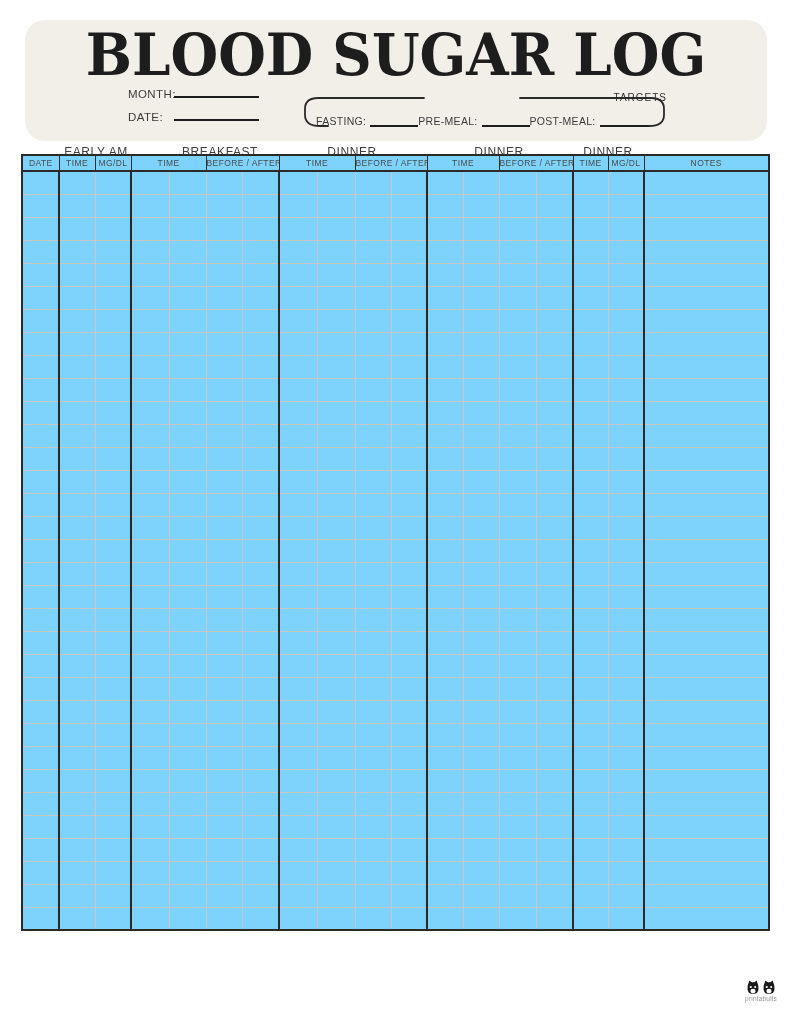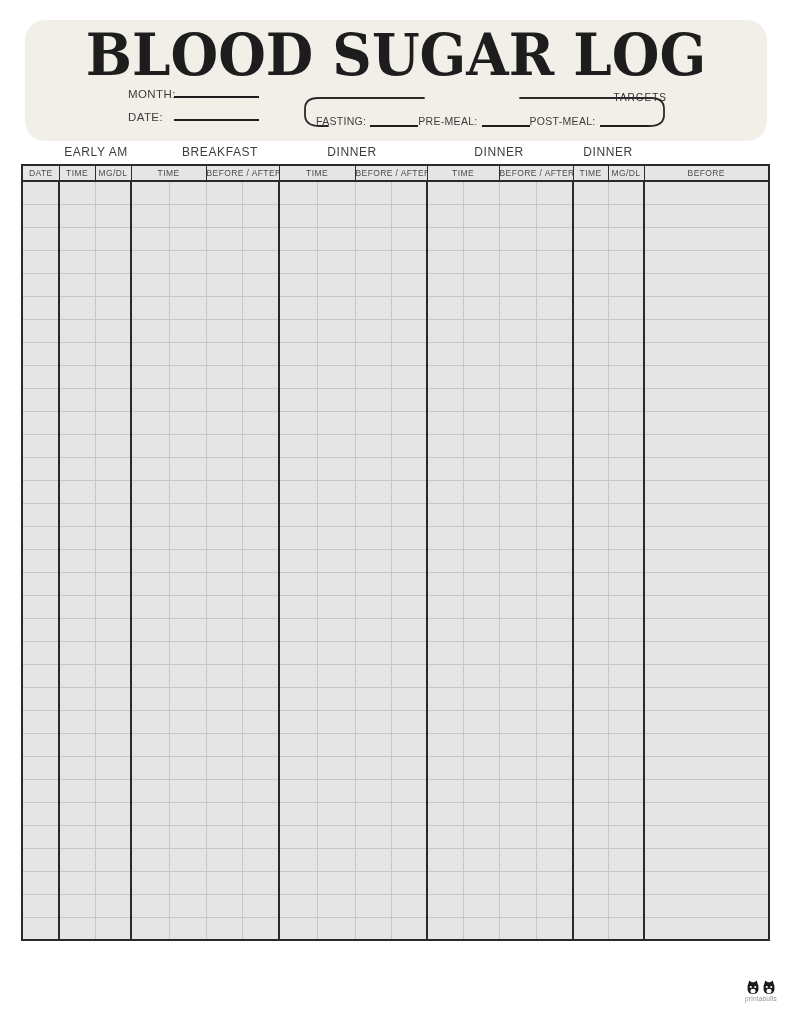--- a/index.html
+++ b/index.html
@@ -54,24 +54,24 @@
   .tfield{display:flex;align-items:center;}
   .tfield-label{font-size:10.5px;color:var(--label);letter-spacing:.3px;white-space:nowrap;}
   .t-line{width:48px;margin-left:4px;}
   
   .glabel{
     position:absolute;top:145px;transform:translateX(-50%);
     font-size:12px;color:var(--label);letter-spacing:.6px;white-space:nowrap;
   }
   
   .log-table{
-    position:absolute;left:21px;top:164px;
+    position:absolute;left:21px;top:154px;
     width:747px;table-layout:fixed;border-collapse:collapse;
     border:2px solid var(--grid-dark);
-    background:#e5e5e5;
+    background:#7dd3fc;
   }
   .log-table th{
     height:16px;
     font-size:8.5px;font-weight:400;color:#4a4a4a;letter-spacing:.4px;
     text-align:center;vertical-align:middle;white-space:nowrap;overflow:hidden;
     border:1px solid #2e2e2e;border-bottom:2px solid var(--grid-dark);
   }
   .log-table td{
     height:23px;
     border-right:1px solid var(--grid-light);
@@ -160,21 +160,21 @@
         <th>TIME</th>
         <th>MG/DL</th>
         <th colspan="2">TIME</th>
         <th colspan="2">BEFORE / AFTER</th>
         <th colspan="2">TIME</th>
         <th colspan="2">BEFORE / AFTER</th>
         <th colspan="2">TIME</th>
         <th colspan="2">BEFORE / AFTER</th>
         <th>TIME</th>
         <th>MG/DL</th>
-        <th>BEFORE</th>
+        <th>NOTES</th>
       </tr>
     </thead>
     <tbody>
     <tr>
       <td></td>
       <td class="dl"></td>
       <td></td>
       <td class="dl"></td>
       <td></td>
       <td></td>

